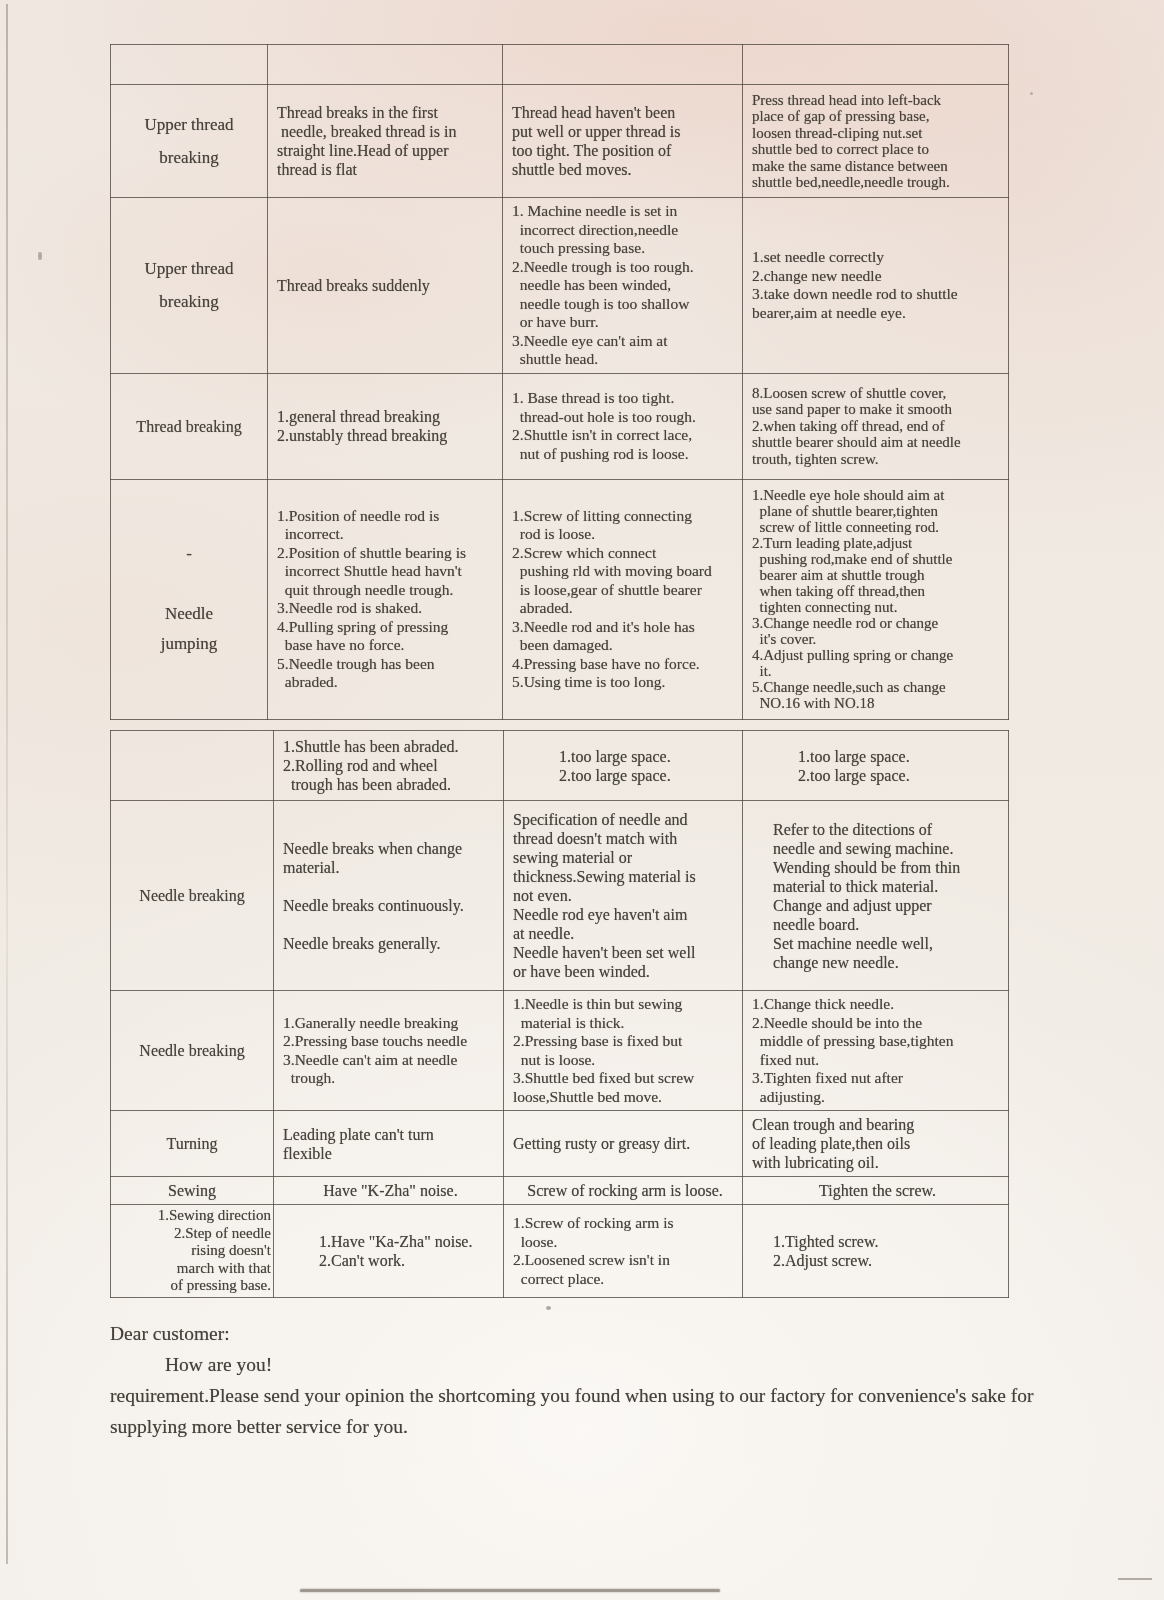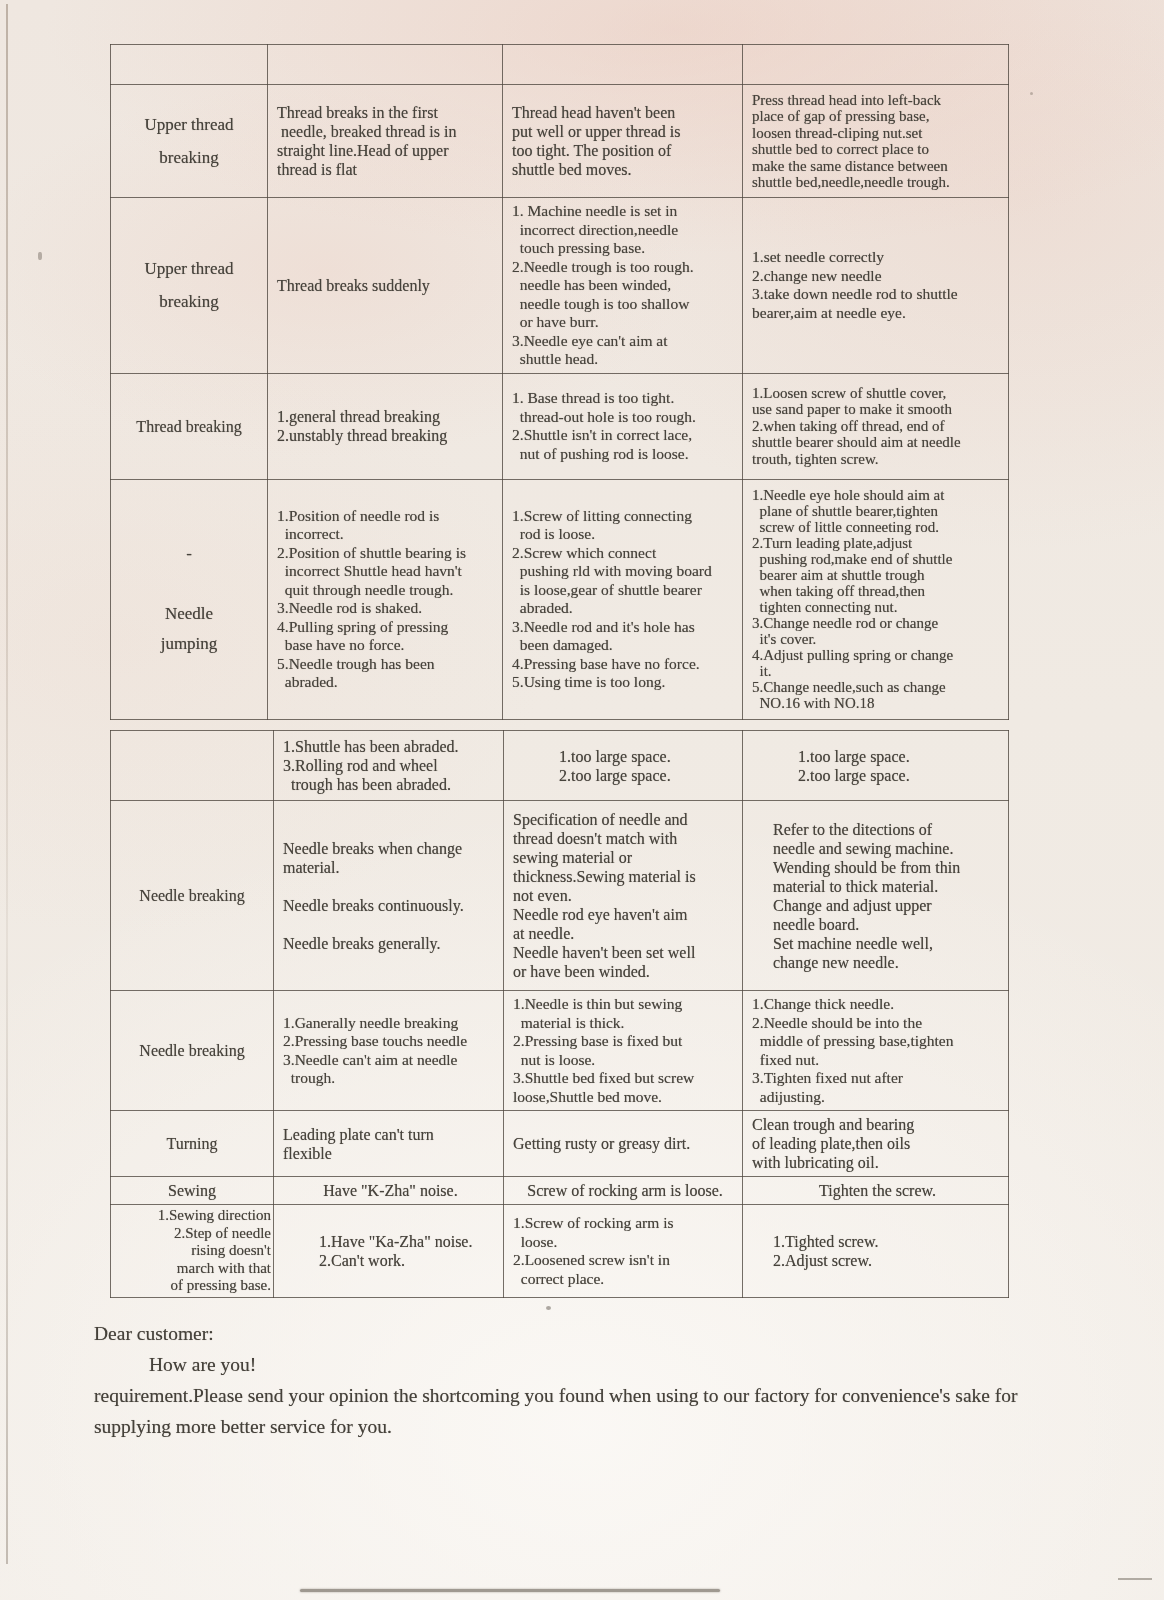--- a/index.html
+++ b/index.html
@@ -50,21 +50,21 @@
   td.problem{text-align:center;padding:2px 4px;}
   td.p-wide{line-height:33px;font-size:17px;}
   td.p-mid{line-height:30px;font-size:17px;}
   td.p-tight{text-align:right;font-size:15px;line-height:17.5px;padding:2px 2px 2px 6px;}
   td.ls{font-size:15.5px;line-height:18.5px;}      
   td.dense{font-size:15px;line-height:16px;}       
   td.compact{font-size:15px;line-height:16.5px;margin-top:32px;}
   td.c{text-align:center;}
   td.pl30{padding-left:30px;} td.pl45{padding-left:45px;} td.pl55{padding-left:55px;}
 
-  .footer{position:absolute;left:94px;top:1318px;width:990px;color:#45413a;
+  .footer{position:absolute;left:110px;top:1318px;width:990px;color:#45413a;
     font-size:19.5px;line-height:31px;text-shadow:0 0 0.7px rgba(70,64,56,0.55);}
   .footer .ind1{padding-left:55px;}
 </style>
 </head>
 <body>
 
 <div class="page">
   <div class="left-edge"></div>
   <div class="bottom-smudge"></div>
   <div class="corner-mark"></div>
@@ -123,21 +123,21 @@
 bearer,aim at needle eye.</td>
     </tr>
     <tr class="t1r3">
       <td class="problem">Thread breaking</td>
       <td>1.general thread breaking
 2.unstably thread breaking</td>
       <td class="ls">1. Base thread is too tight.
   thread-out hole is too rough.
 2.Shuttle isn't in correct lace,
   nut of pushing rod is loose.</td>
-      <td class="compact">1.Loosen screw of shuttle cover,
+      <td class="compact">8.Loosen screw of shuttle cover,
 use sand paper to make it smooth
 2.when taking off thread, end of
 shuttle bearer should aim at needle
 trouth, tighten screw.</td>
     </tr>
     <tr class="t1r4">
       <td class="problem p-mid">-
 
 Needle
 jumping</td>
@@ -183,21 +183,21 @@
     <colgroup>
         <col class="c1">
         <col class="c2">
         <col class="c3">
         <col class="c4">
       </colgroup>
     <tbody>
         <tr class="t2r0">
       <td class="problem"></td>
       <td>1.Shuttle has been abraded.
-3.Rolling rod and wheel
+2.Rolling rod and wheel
   trough has been abraded.</td>
       <td class="pl55">1.too large space.
 2.too large space.</td>
       <td class="pl55">1.too large space.
 2.too large space.</td>
     </tr>
     <tr class="t2r1">
       <td class="problem">Needle breaking</td>
       <td>Needle breaks when change
 material.

